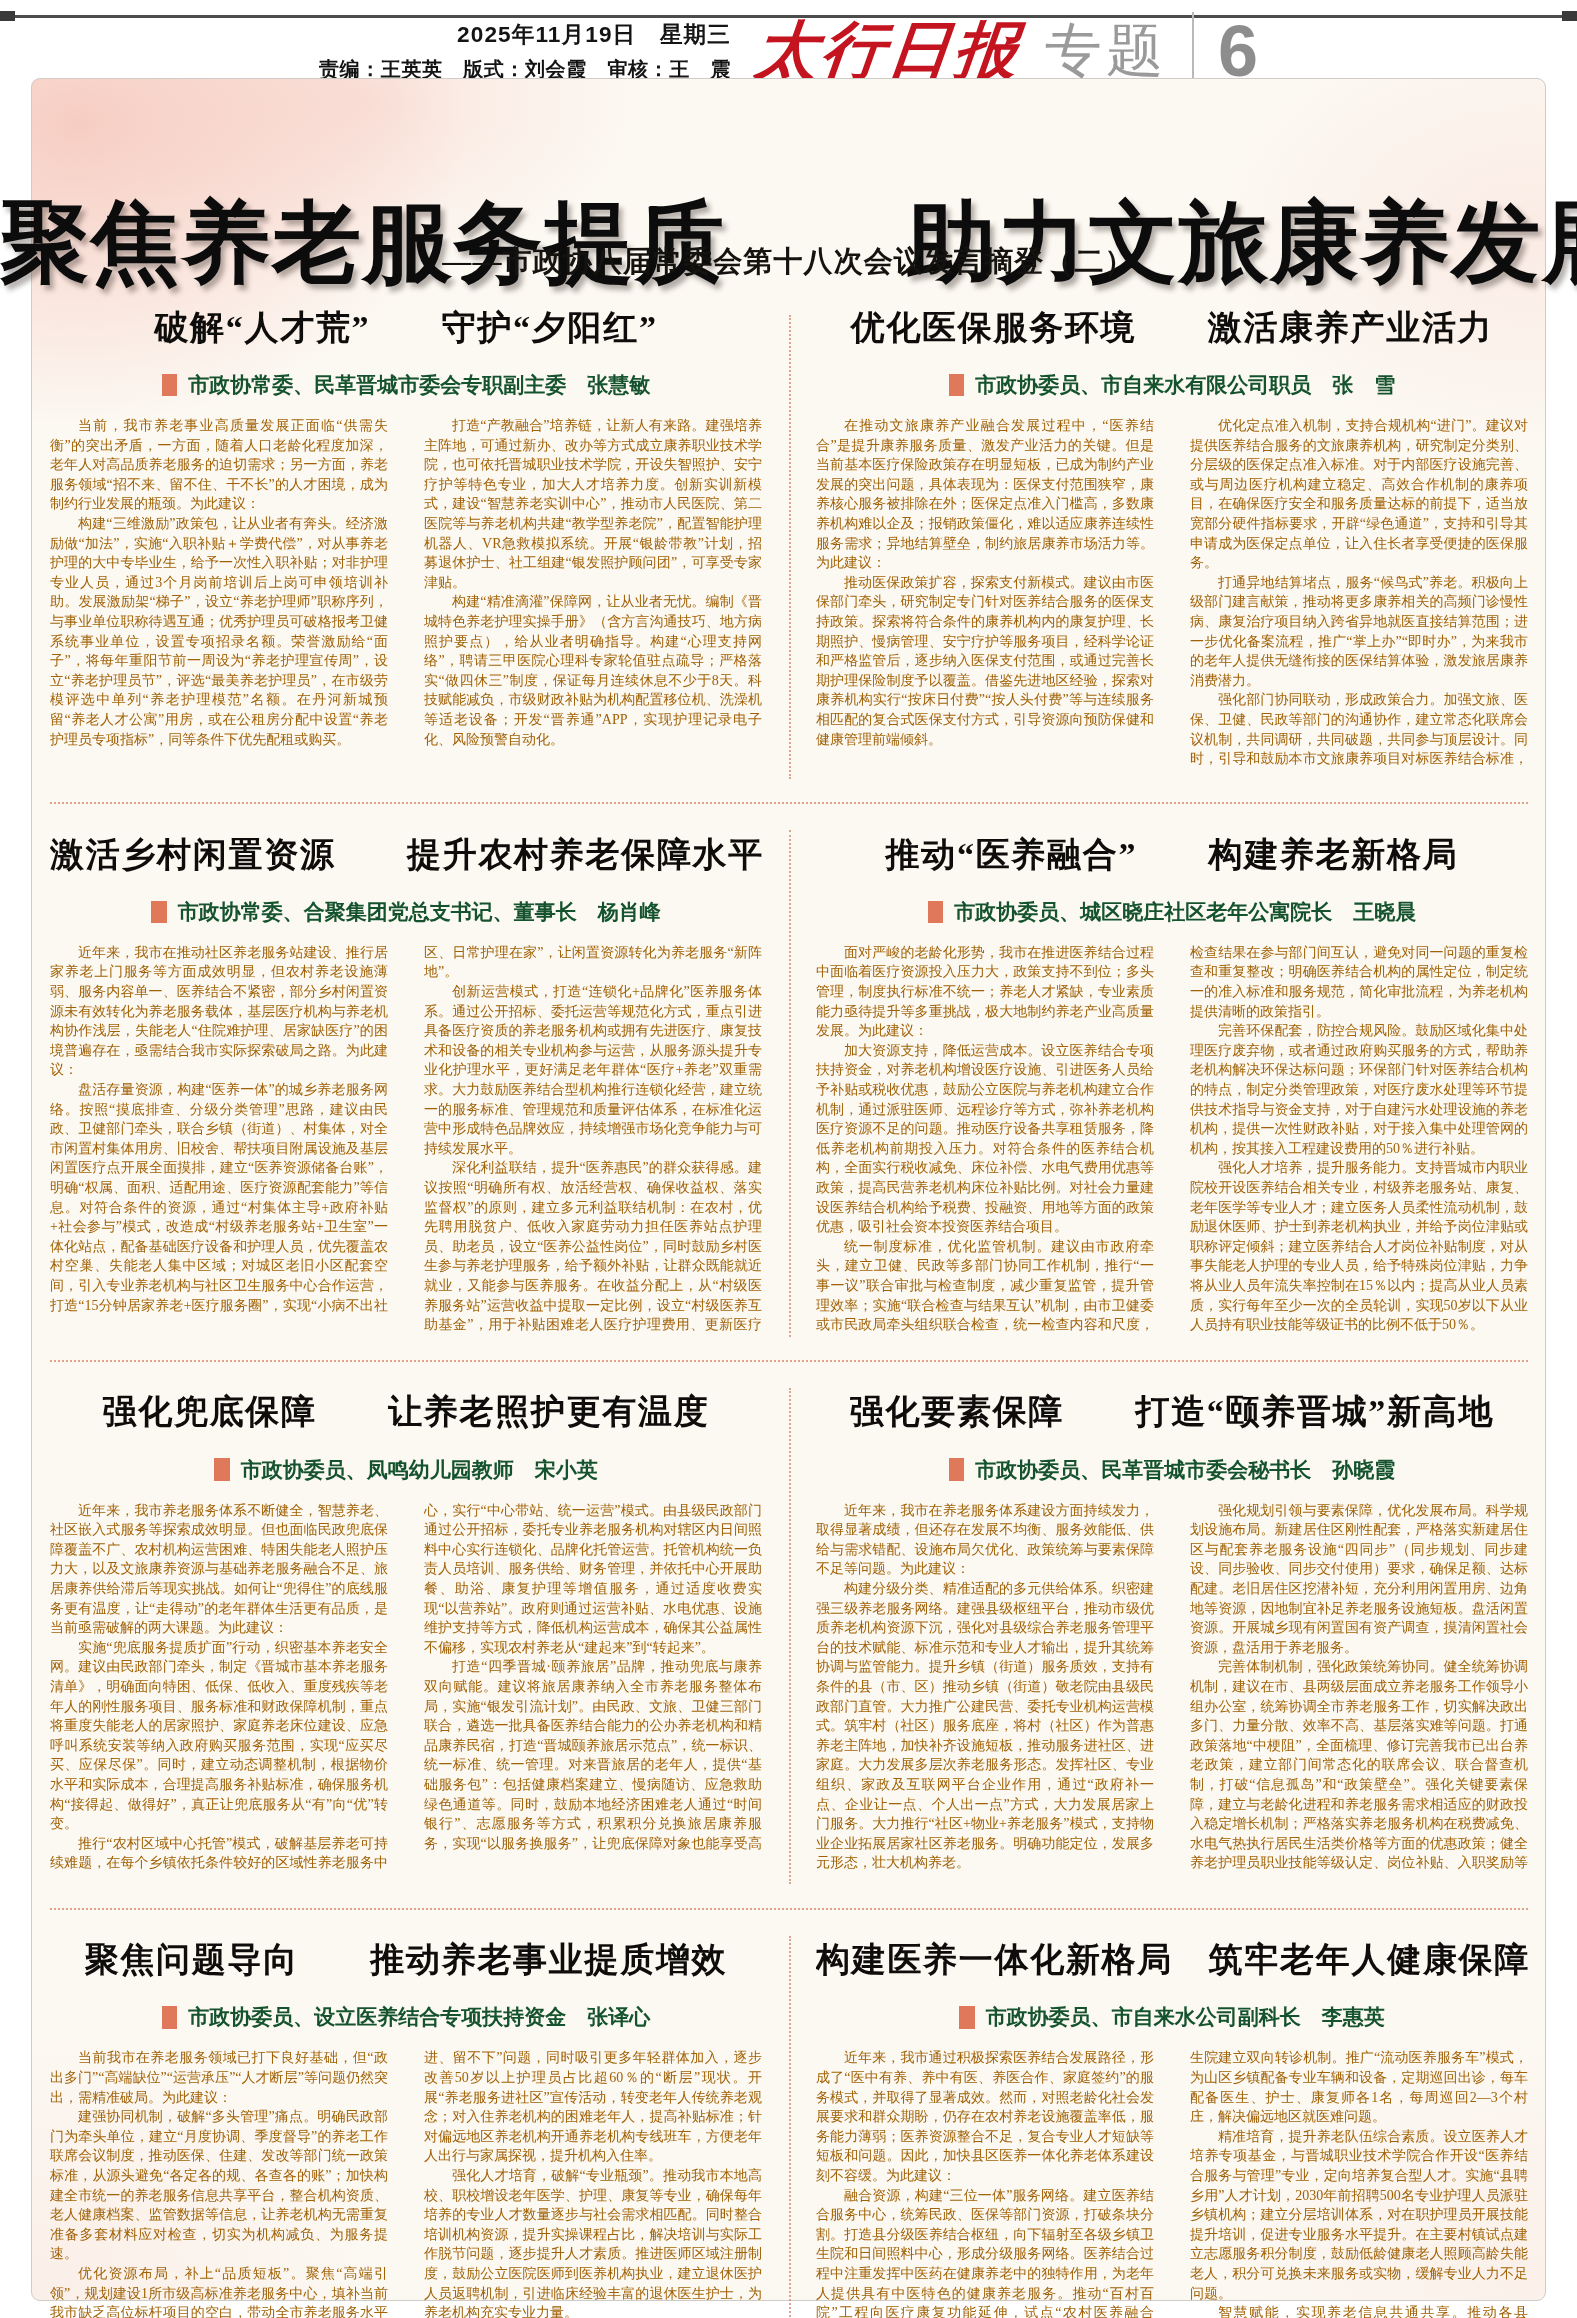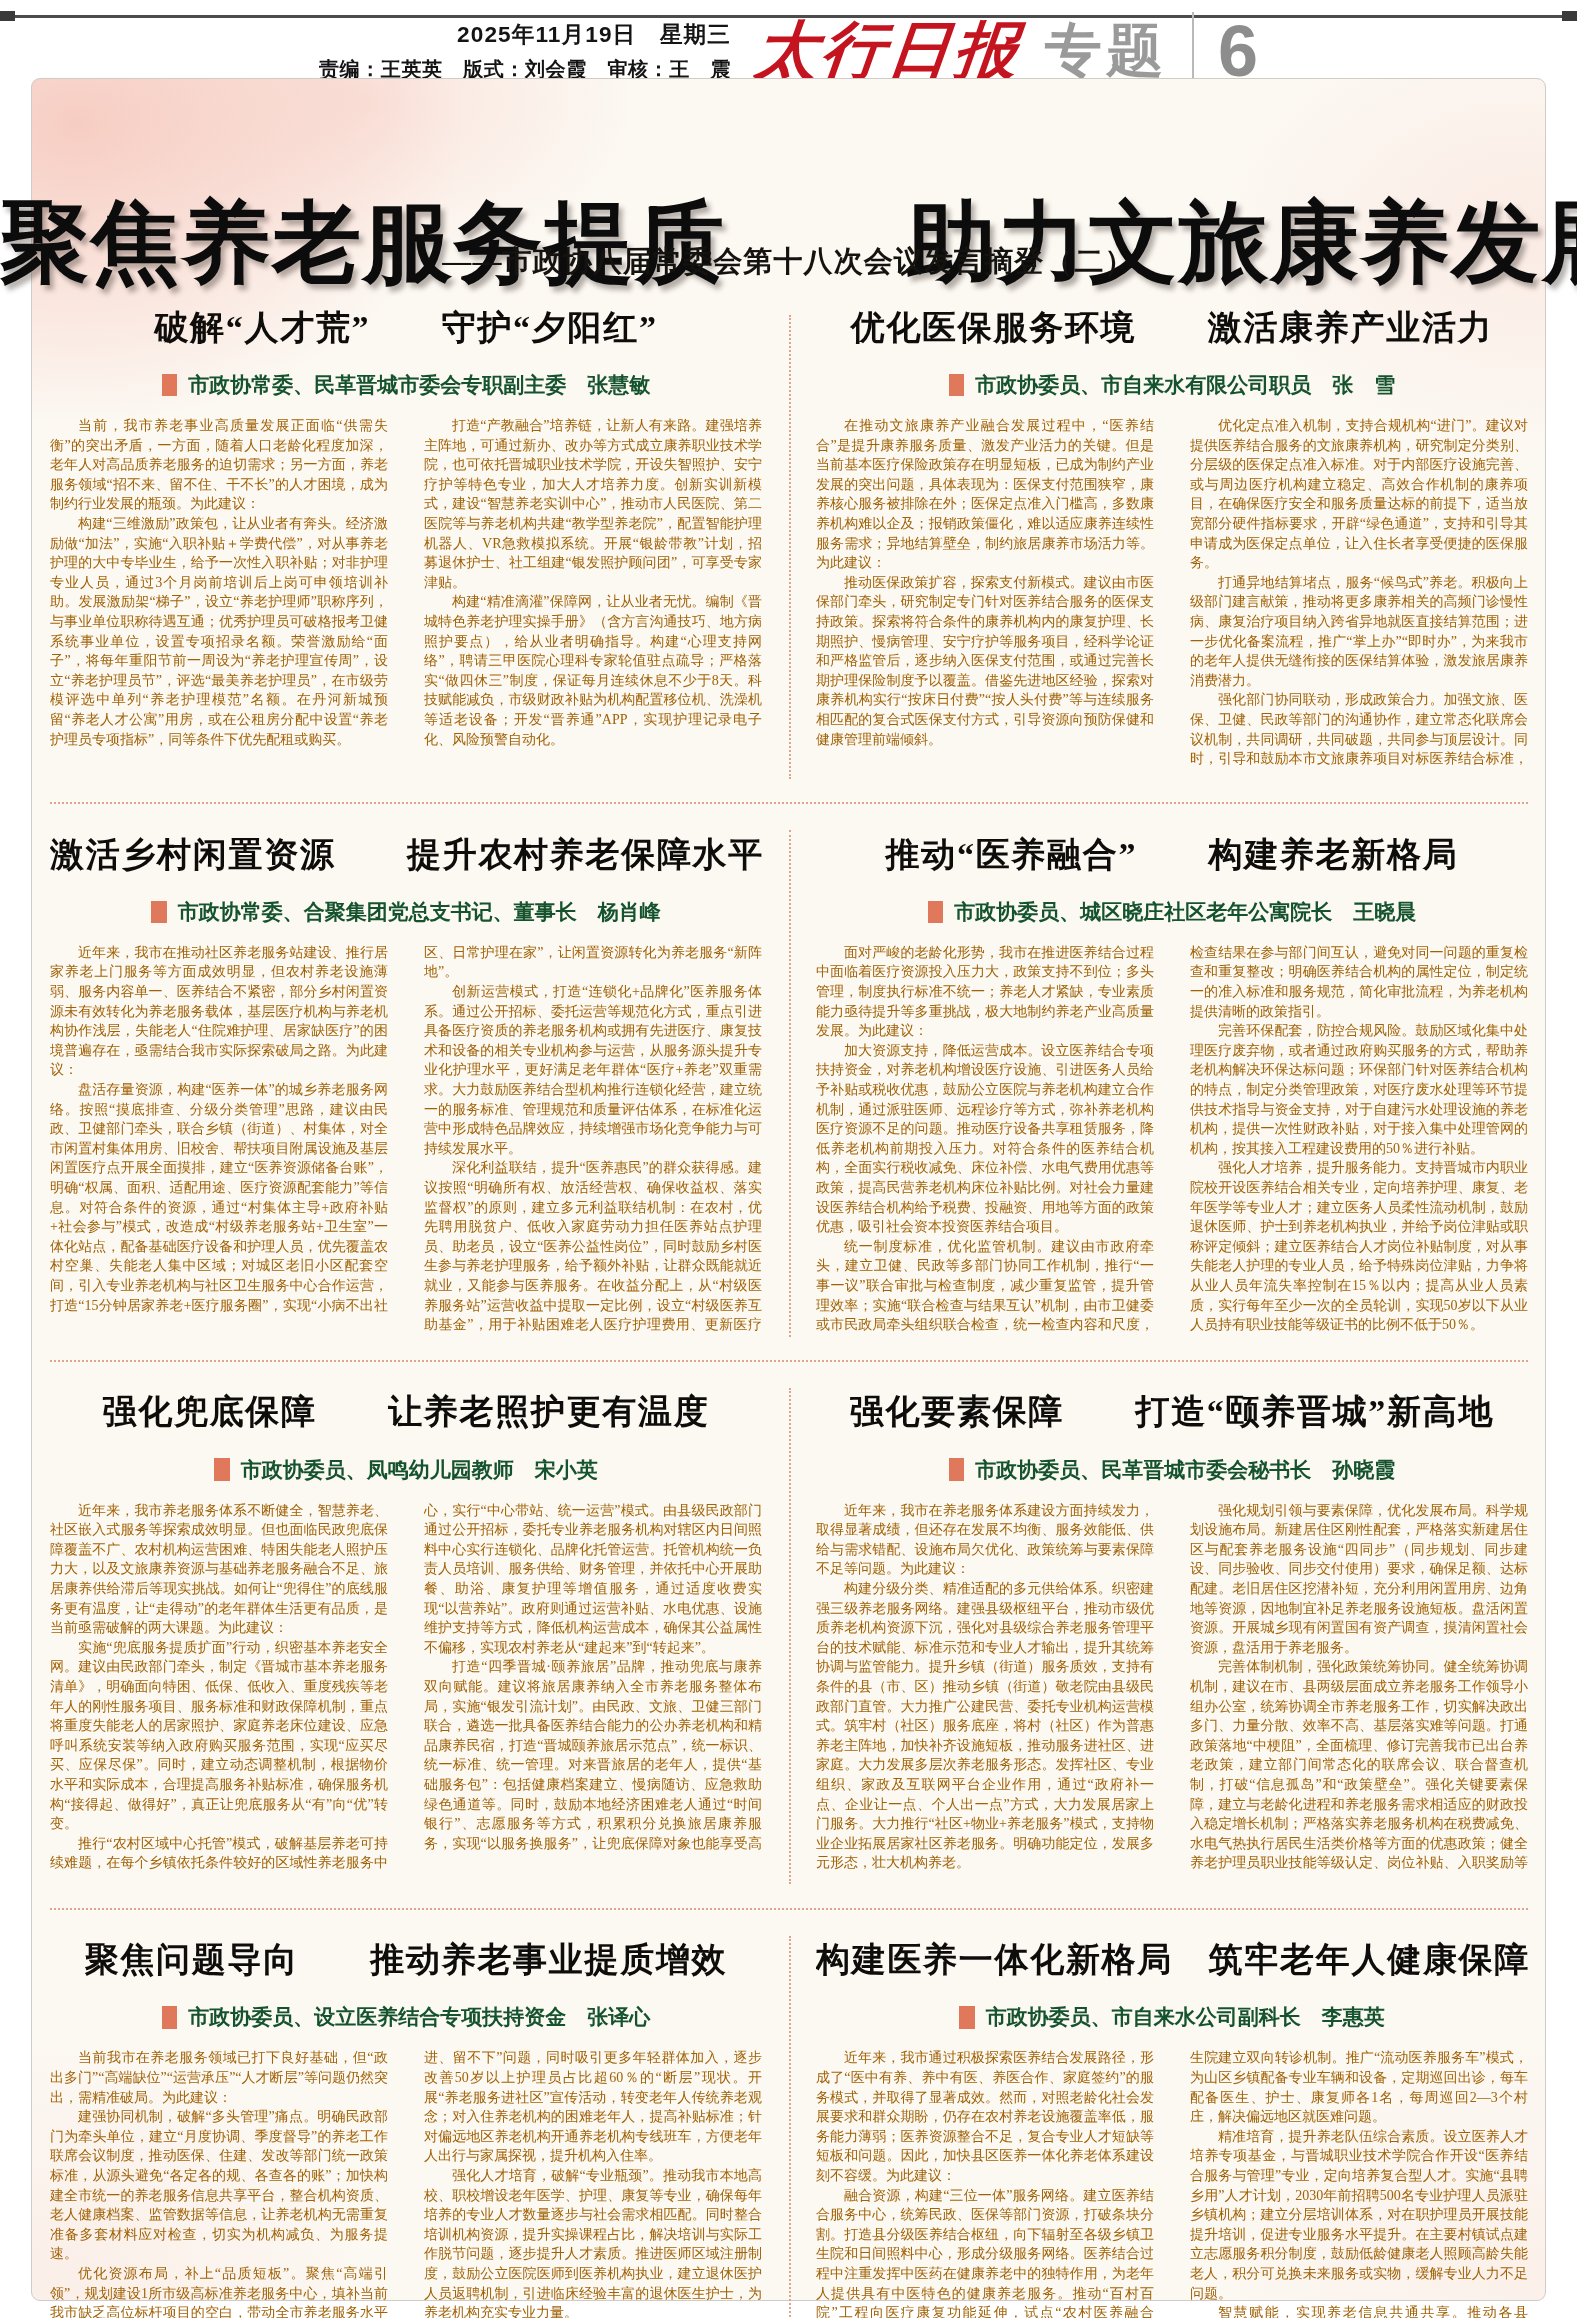--- a/index.html
+++ b/index.html
@@ -10,21 +10,21 @@
   .toprule .end{position:absolute;top:-3.4px;width:14.7px;height:10.2px;background:#3a3a3a;}
   .toprule .end.l{left:0;} .toprule .end.r{right:0;}
   
   .masthead{position:absolute;left:0;top:24px;width:100%;height:54px;
             display:flex;align-items:center;justify-content:center;gap:24px;}
   .mh-meta{text-align:right;font-family:"Liberation Sans","DejaVu Sans",sans-serif;font-weight:700;color:#141414;}
   .mh-date{font-size:22.6px;letter-spacing:1.1px;}
   .mh-editors{font-size:20px;margin-top:6.8px;letter-spacing:0.6px;}
   .logo{font-size:63px;font-weight:900;font-style:italic;color:#c3141f;letter-spacing:3.4px;
         transform:skewX(-6deg);font-family:"DejaVu Serif","Liberation Serif",serif;white-space:nowrap;}
-  .section{font-size:57px;font-weight:700;color:#9a9a9a;letter-spacing:4.5px;
+  .section{font-size:57px;font-weight:400;color:#9a9a9a;letter-spacing:4.5px;
            font-family:"Liberation Sans","DejaVu Sans",sans-serif;}
   .mh-div{width:2.3px;height:79px;background:#b9b9b9;}
   .pageno{font-size:72px;font-weight:700;color:#8d8d8d;font-family:"Liberation Sans","DejaVu Sans",sans-serif;}
   
   .frame{position:absolute;left:31px;top:78px;width:1513px;height:2221px;
          border:1.1px solid #cfcbc7;border-radius:9px;
          background:
            radial-gradient(ellipse 554px 429px at 3% 2%, rgba(243,176,163,.60), rgba(243,176,163,0) 70%),
            radial-gradient(ellipse 384px 237px at 22% 1%, rgba(247,205,196,.45), rgba(247,205,196,0) 70%),
            radial-gradient(ellipse 429px 294px at 99% 7%, rgba(248,214,206,.38), rgba(248,214,206,0) 72%),
@@ -131,21 +131,21 @@
     <h2 class="a-title">推动“医养融合”　　构建养老新格局</h2>
     <div class="a-byline">
       <span class="sq"></span>
       <span class="by-text">市政协委员、城区晓庄社区老年公寓院长　王晓晨</span>
     </div>
     <div class="a-body">
             <p>面对严峻的老龄化形势，我市在推进医养结合过程中面临着医疗资源投入压力大，政策支持不到位；多头管理，制度执行标准不统一；养老人才紧缺，专业素质能力亟待提升等多重挑战，极大地制约养老产业高质量发展。为此建议：</p>
             <p>加大资源支持，降低运营成本。设立医养结合专项扶持资金，对养老机构增设医疗设施、引进医务人员给予补贴或税收优惠，鼓励公立医院与养老机构建立合作机制，通过派驻医师、远程诊疗等方式，弥补养老机构医疗资源不足的问题。推动医疗设备共享租赁服务，降低养老机构前期投入压力。对符合条件的医养结合机构，全面实行税收减免、床位补偿、水电气费用优惠等政策，提高民营养老机构床位补贴比例。对社会力量建设医养结合机构给予税费、投融资、用地等方面的政策优惠，吸引社会资本投资医养结合项目。</p>
             <p>统一制度标准，优化监管机制。建议由市政府牵头，建立卫健、民政等多部门协同工作机制，推行“一事一议”联合审批与检查制度，减少重复监管，提升管理效率；实施“联合检查与结果互认”机制，由市卫健委或市民政局牵头组织联合检查，统一检查内容和尺度，检查结果在参与部门间互认，避免对同一问题的重复检查和重复整改；明确医养结合机构的属性定位，制定统一的准入标准和服务规范，简化审批流程，为养老机构提供清晰的政策指引。</p>
             <p>完善环保配套，防控合规风险。鼓励区域化集中处理医疗废弃物，或者通过政府购买服务的方式，帮助养老机构解决环保达标问题；环保部门针对医养结合机构的特点，制定分类管理政策，对医疗废水处理等环节提供技术指导与资金支持，对于自建污水处理设施的养老机构，提供一次性财政补贴，对于接入集中处理管网的机构，按其接入工程建设费用的50％进行补贴。</p>
-            <p>强化人才培养，提升服务能力。支持晋城市内职业院校开设医养结合相关专业，定向培养护理、康复、老年医学等专业人才；建立医务人员柔性流动机制，鼓励退休医师、护士到养老机构执业，并给予岗位津贴或职称评定倾斜；建立医养结合人才岗位补贴制度，对从事失能老人护理的专业人员，给予特殊岗位津贴，力争将从业人员年流失率控制在15％以内；提高从业人员素质，实行每年至少一次的全员轮训，实现50岁以下从业人员持有职业技能等级证书的比例不低于50％。</p>
+            <p>强化人才培养，提升服务能力。支持晋城市内职业院校开设医养结合相关专业，村级养老服务站、康复、老年医学等专业人才；建立医务人员柔性流动机制，鼓励退休医师、护士到养老机构执业，并给予岗位津贴或职称评定倾斜；建立医养结合人才岗位补贴制度，对从事失能老人护理的专业人员，给予特殊岗位津贴，力争将从业人员年流失率控制在15％以内；提高从业人员素质，实行每年至少一次的全员轮训，实现50岁以下从业人员持有职业技能等级证书的比例不低于50％。</p>
           </div>
   </article>
 </div>
     <div class="article-row row2">
   <article class="article">
     <h2 class="a-title">强化兜底保障　　让养老照护更有温度</h2>
     <div class="a-byline">
       <span class="sq"></span>
       <span class="by-text">市政协委员、凤鸣幼儿园教师　宋小英</span>
     </div>

